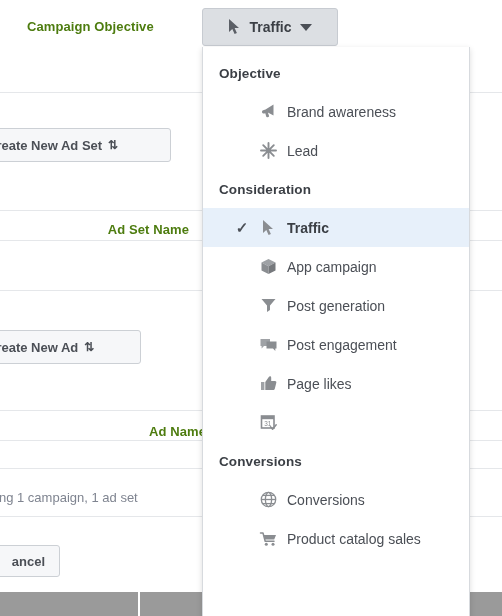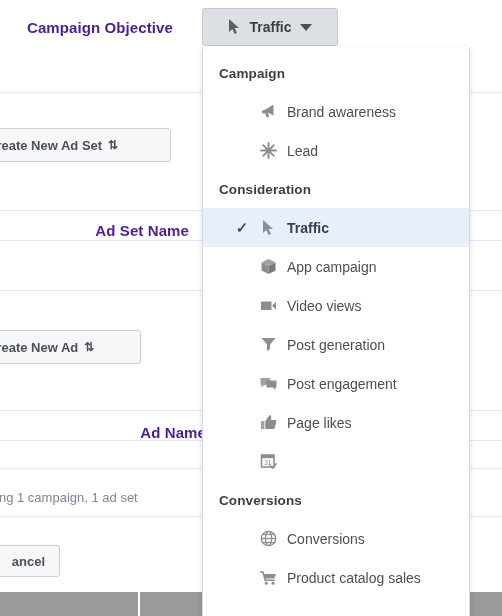--- a/index.html
+++ b/index.html
@@ -34,23 +34,23 @@
   .hrule.r2 { top: 210px; }
   .hrule.r3 { top: 240px; }
   .hrule.r4 { top: 290px; }
   .hrule.r5 { top: 410px; }
   .hrule.r6 { top: 440px; }
   .hrule.r7 { top: 468px; }
   .hrule.r8 { top: 516px; }
 
   .form-label {
     position: absolute;
-    font-size: 15px;
-    font-weight: bold;
-    color: #4c1d95;
+    font-size: 13px;
+    font-weight: bold;
+    color: #4d7c0f;
     letter-spacing: .1px;
     white-space: nowrap;
   }
   #label-campaign-objective { left: 27px;  top: 19px; }
   #label-ad-set-name        { right: 313px; top: 222px; }
   #label-ad-name            { right: 296px; top: 424px; margin-left: 29px; }
 
   .select-box {
     position: absolute;
     box-sizing: border-box;
@@ -264,21 +264,21 @@
       <svg width="13" height="17" viewBox="0 0 13 17">
           <path d="M1 1 L1 14 L4.3 10.9 L6.6 16 L8.9 15 L6.6 10.1 L11 10.1 Z" fill="#5b5f66"></path>
         </svg>
     </span>
     <span>Traffic</span>
     <span class="caret-down"></span>
   </div>
 
   <div id="objective-menu">
 
-    <div class="menu-group-header" id="group-awareness">Campaign</div>
+    <div class="menu-group-header" id="group-awareness">Objective</div>
 
     <div class="menu-item">
       <span class="menu-check"></span>
       <span class="menu-ico">
         <svg width="19" height="19" viewBox="0 0 19 19">
             <path d="M14.5 2.5 L6.5 7.5 L4.2 8.2 C3.2 8.5 2.8 9.5 3.1 10.4 C3.4 11.3 4.4 11.8 5.3 11.5 L6.3 11.2 L7.2 14.6 C7.3 15.2 7.9 15.5 8.4 15.3 L9.4 15 C10 14.8 10.2 14.2 10 13.7 L8.9 10.4 L14.5 13.5 Z" fill="#8a8d91"></path>
           </svg>
       </span>
       <span class="menu-label">Brand awareness</span>
     </div>
@@ -316,30 +316,20 @@
       <span class="menu-ico">
         <svg width="19" height="19" viewBox="0 0 19 19">
           <path d="M9.5 2 L16.5 5.6 L9.5 9.2 L2.5 5.6 Z" fill="#9ea1a5"></path>
           <path d="M2.5 5.6 L9.5 9.2 L9.5 17 L2.5 13.4 Z" fill="#8a8d91"></path>
           <path d="M16.5 5.6 L9.5 9.2 L9.5 17 L16.5 13.4 Z" fill="#76797d"></path>
         </svg>
       </span>
       <span class="menu-label">App campaign</span>
     </div>
 
-    <div class="menu-item">
-      <span class="menu-check"></span>
-      <span class="menu-ico">
-        <svg width="19" height="19" viewBox="0 0 19 19">
-          <rect x="2" y="5.5" width="10.5" height="8.5" fill="#8a8d91"></rect>
-          <path d="M17 5.8 L13 9.7 L17 13.6 Z" fill="#8a8d91"></path>
-        </svg>
-      </span>
-      <span class="menu-label">Video views</span>
-    </div>
 
     <div class="menu-item">
       <span class="menu-check"></span>
       <span class="menu-ico">
         <svg width="19" height="19" viewBox="0 0 19 19">
           <path d="M2.5 3 L16.5 3 L11 9.5 L11 14 L8 16 L8 9.5 Z" fill="#8a8d91"></path>
         </svg>
       </span>
       <span class="menu-label">Post generation</span>
     </div>

